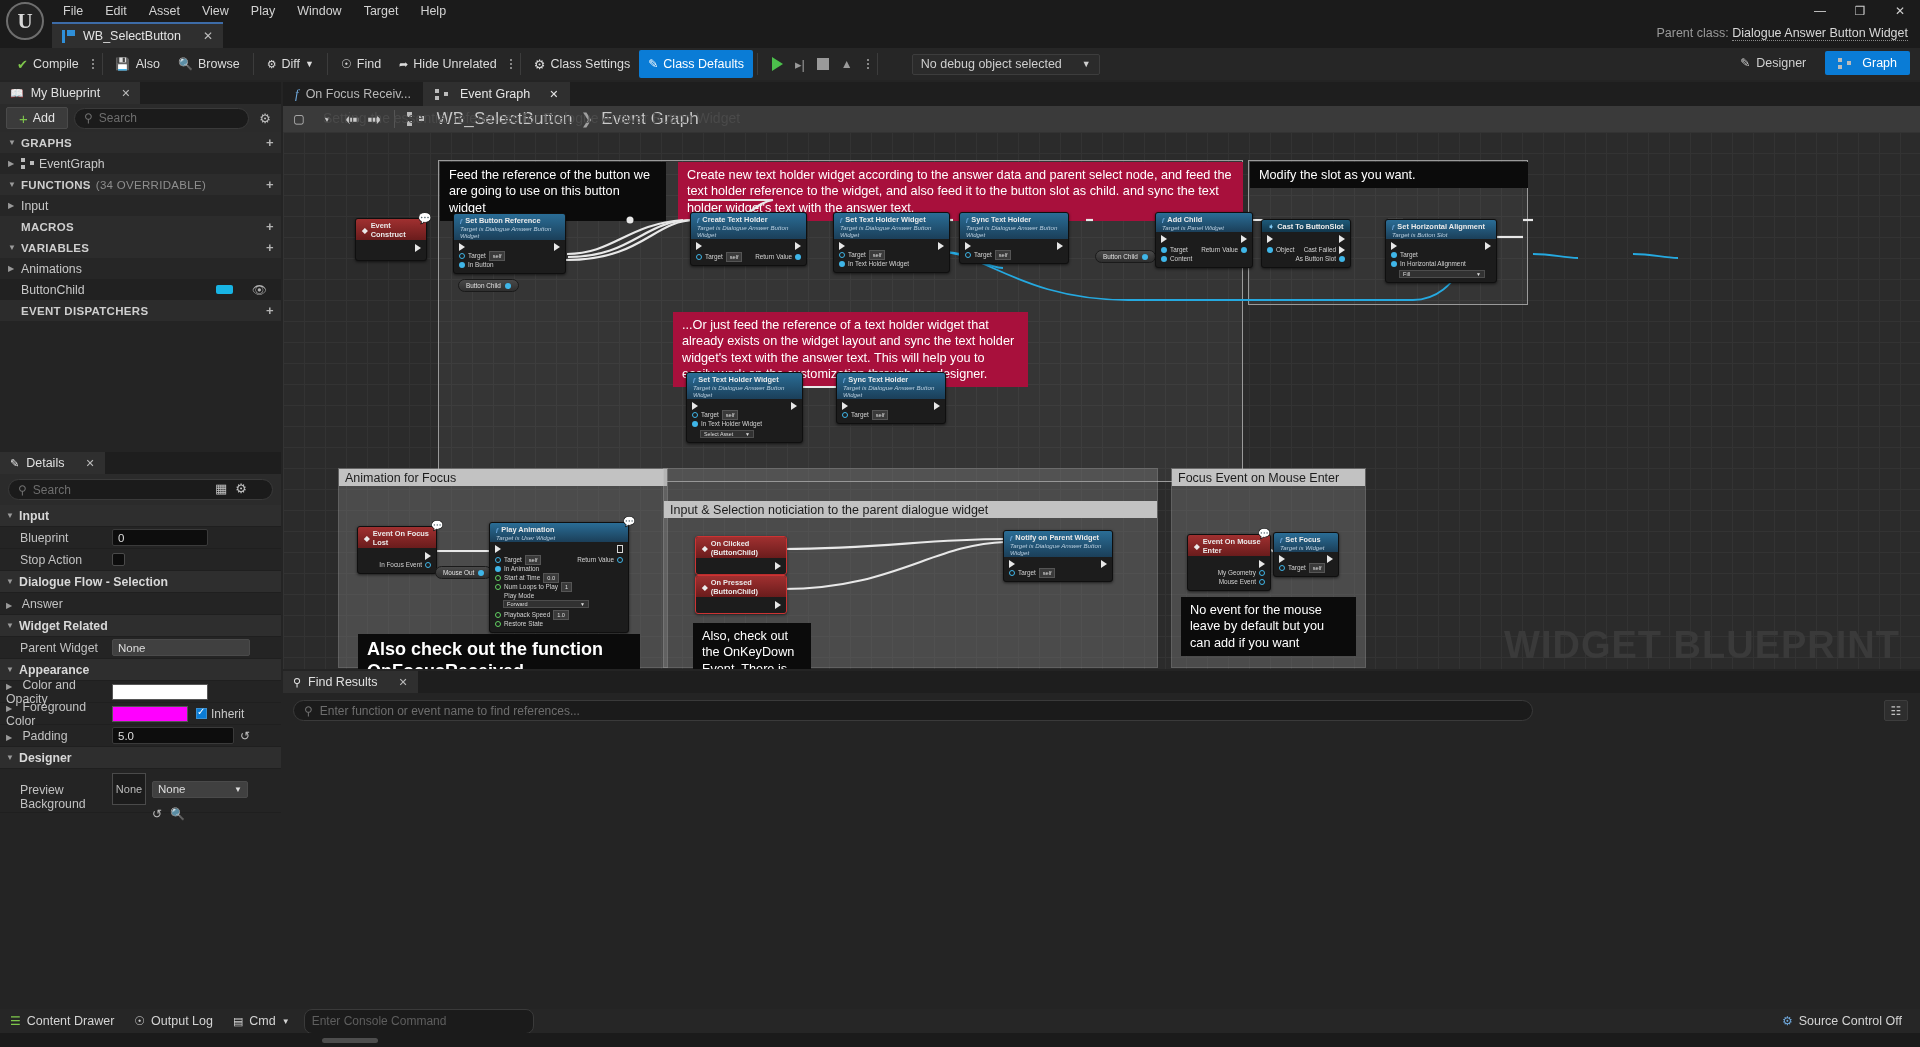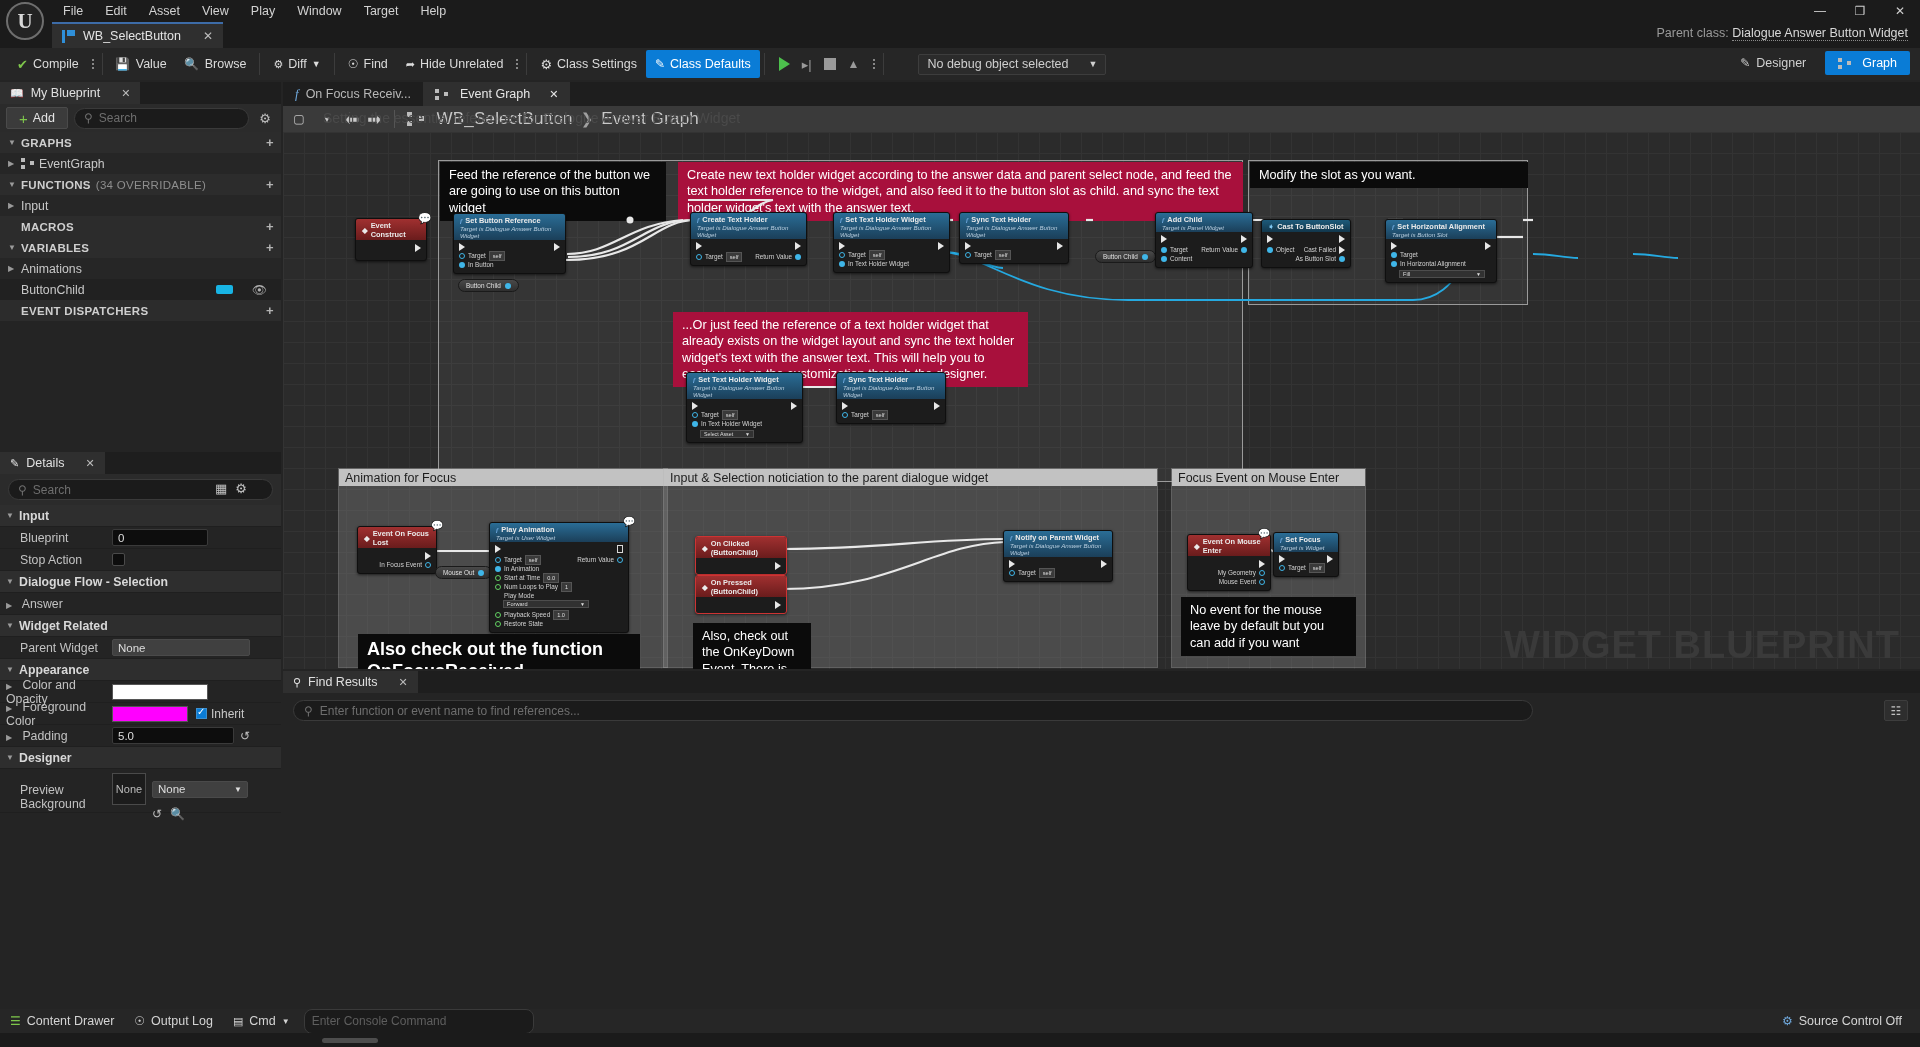--- a/index.html
+++ b/index.html
@@ -203,21 +203,21 @@
       <span>Compile</span>
     </div>
     <div class="tdots">
         <i></i>
         <i></i>
         <i></i>
       </div>
     <div class="tsep"></div>
     <div class="tbtn">
       <span style="font-size:12px;">💾</span>
-      <span>Value</span>
+      <span>Also</span>
     </div>
     <div class="tbtn">
       <span style="font-size:12px;">🔍</span>
       <span>Browse</span>
     </div>
     <div class="tsep"></div>
     <div class="tbtn">
       <span style="font-size:11px;">⚙</span>
       <span>Diff</span>
       <span style="font-size:9px;">▼</span>
@@ -885,21 +885,21 @@
               <span class="pin-g"></span>
               <span>Restore State</span>
             </div>
         </div>
       </div>
       <div style="position:absolute;left:340px;top:384px;color:#ddd;font-size:10px;">💬</div>
 
       <div class="note black big" style="left:75px;top:502px;width:282px;height:40px;overflow:hidden;">Also check out the function OnFocusReceived</div>
 
       <div class="cmt" style="left:380px;top:336px;width:495px;height:200px;background:rgba(150,150,150,.30);">
-        <div class="bar" style="background:#c2c2c2;">Input &amp; Selection noticiation to the parent dialogue widget</div>
+        <div class="bar" style="background:#c2c2c2;margin-top:32px;">Input &amp; Selection noticiation to the parent dialogue widget</div>
       </div>
 
       <svg class="wire" style="left:0;top:0;width:1637px;height:537px;">
         <path d="M500,417 C600,417 640,407 722,407" stroke="#e8e8e8" stroke-width="2.2" fill="none"></path>
         <path d="M500,457 C610,457 650,412 722,410" stroke="#e8e8e8" stroke-width="2.2" fill="none"></path>
       </svg>
 
       <div class="node ev" style="left:412px;top:404px;width:92px;border:1px solid #cc3333;">
         <div class="nh">
           <div class="t1">

